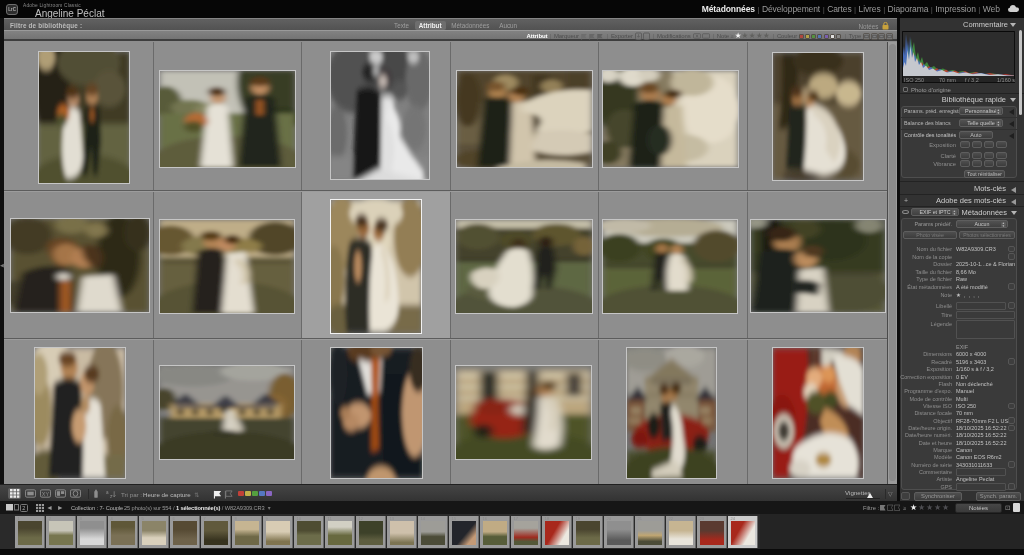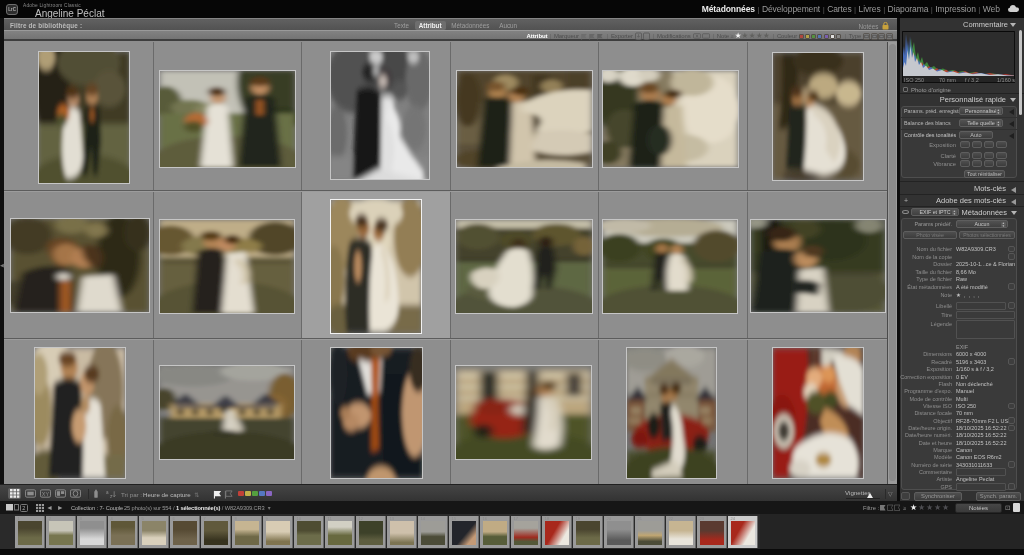--- a/index.html
+++ b/index.html
@@ -684,21 +684,21 @@
 <path d="M0 44 L0 22 L1 14 L2 24 L3 2 L4 18 L5 8 L6 26 L7 4 L8 20 L9 12 L10 28 L12 22 L14 32 L16 28 L18 35 L21 32 L24 37 L28 35 L32 39 L37 37 L42 40.5 L48 39 L54 41.5 L60 40 L68 42 L78 41 L88 43 L98 42.5 L105 43.5 L111 43.7 L111 44 Z" fill="#4a72c8" opacity="0.9"></path>
 <path d="M0 44 L0 36 L1.5 30 L3 34 L4.5 18 L6 28 L7.5 14 L9 26 L10.5 20 L12 30 L14 26 L16 33 L18 30 L20 36 L23 33.5 L26 38 L30 36.5 L34 39.5 L39 38 L44 40.5 L50 39.5 L56 41.5 L63 40.5 L70 42.3 L78 41.3 L86 43 L95 42.3 L104 43.5 L111 43.7 L111 44 Z" fill="#cfcfcf" opacity="0.92"></path>
 </svg>
   <div class="abs" style="left:4px;top:60px;font-size:5.5px;color:#8f8f8f;white-space:nowrap;line-height:1;">ISO 250</div>
   <div class="abs" style="left:39px;top:60px;font-size:5.5px;color:#8f8f8f;white-space:nowrap;line-height:1;">70 mm</div>
   <div class="abs" style="left:65px;top:60px;font-size:5.5px;color:#8f8f8f;white-space:nowrap;line-height:1;">f / 3,2</div>
   <div class="abs" style="left:97px;top:60px;font-size:5.5px;color:#8f8f8f;white-space:nowrap;line-height:1;">1/160 s</div>
   <div class="abs" style="left:3px;top:69px;width:5px;height:5px;background:#2e2e2e;border:1px solid #6e6e6e;border-radius:1px;"></div>
   <div class="abs" style="left:11px;top:69px;font-size:6px;color:#9a9a9a;white-space:nowrap;line-height:1;">Photo d'origine</div>
   <div class="abs" style="left:0;top:75px;width:124px;height:1px;background:#222"></div>
-  <div class="abs" style="right:18px;top:78px;font-size:7.5px;color:#cdcdcd;text-align:right;white-space:nowrap;line-height:1;">Personnalisé rapide</div>
+  <div class="abs" style="right:18px;top:78px;font-size:7.5px;color:#cdcdcd;text-align:right;white-space:nowrap;line-height:1;">Bibliothèque rapide</div>
   <div class="abs tri" style="left:110px;top:80px;border-left:3.5px solid transparent;border-right:3.5px solid transparent;border-top:4.5px solid #b5b5b5"></div>
   <div class="abs" style="left:1px;top:88px;width:116px;height:72px;background:#393939;border:1px solid #4e4e4e;border-radius:3px"></div>
   <div class="abs" style="left:1px;top:99px;width:116px;height:1px;background:#303030"></div>
   <div class="abs" style="left:1px;top:111px;width:116px;height:1px;background:#303030"></div>
   <div class="abs" style="left:4px;top:91px;font-size:5.4px;color:#b8b8b8;white-space:nowrap;line-height:1;">Params. préd. enregistré</div>
   <div class="abs" style="left:59px;top:89px;width:44px;height:8px;background:linear-gradient(#525252,#404040);border:1px solid #5e5e5e;border-radius:2px;font-size:5.5px;color:#c9c9c9;text-align:center;position:absolute;">
         <span style="display:block;line-height:7px">Personnalisé</span>
         <div style="position:absolute;right:1px;top:1px;width:5px;height:5px;background:#5a5a5a;border-radius:1px;font-size:3.5px;color:#bbb;line-height:2.5px;text-align:center">▴<br>▾</div>
       </div>
   <div class="abs tri" style="left:109px;top:91px;border-top:3px solid transparent;border-bottom:3px solid transparent;border-right:5px solid #1f1f1f"></div>

